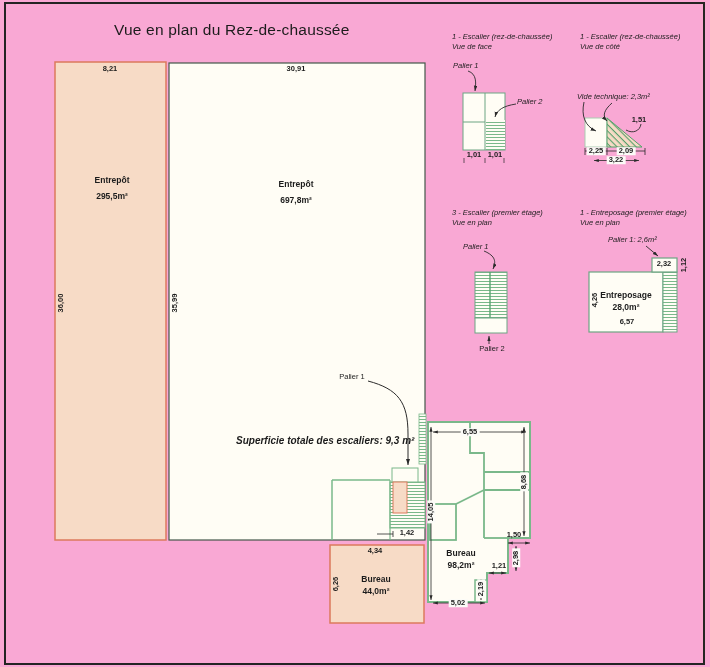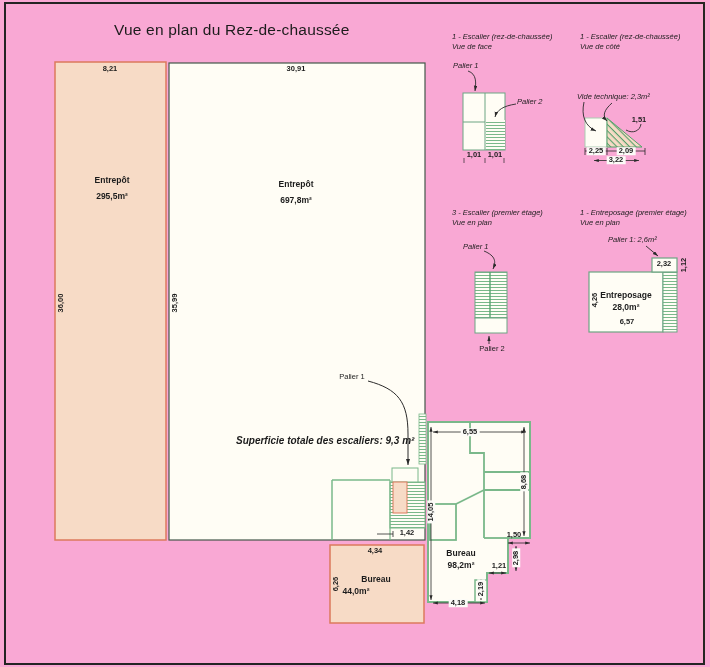--- a/index.html
+++ b/index.html
@@ -128,28 +128,28 @@
   <div class="ll b8" style="left:236px;top:436px">Superficie totale des escaliers: 9,3 m²</div>
   <div class="lb" style="left:407px;top:533px">1,42</div>
 
   <div class="lb bg" style="left:470px;top:432px">6,55</div>
   <div class="lb r bg" style="left:431px;top:512px">14,05</div>
   <div class="lb r bg" style="left:524px;top:482px">8,68</div>
   <div class="lb" style="left:514px;top:535px">1,50</div>
   <div class="lb r bg" style="left:516px;top:558px">2,98</div>
   <div class="lb" style="left:499px;top:566px">1,21</div>
   <div class="lb r bg" style="left:481px;top:589px">2,19</div>
-  <div class="lb bg" style="left:458px;top:603px">4,18</div>
+  <div class="lb bg" style="left:458px;top:603px">5,02</div>
   <div class="lb big" style="left:461px;top:553px">Bureau</div>
   <div class="lb big" style="left:461px;top:565px">98,2m²</div>
 
   <div class="lb" style="left:375px;top:551px">4,34</div>
   <div class="lb r" style="left:336px;top:584px">6,26</div>
   <div class="lb big" style="left:376px;top:579px">Bureau</div>
-  <div class="lb big" style="left:356px;top:591px">44,0m²</div>
+  <div class="lb big" style="left:376px;top:591px">44,0m²</div>
 
   <div class="ll" style="left:452px;top:33px">1 - Escalier (rez-de-chaussée)</div>
   <div class="ll" style="left:452px;top:43px">Vue de face</div>
   <div class="ll" style="left:453px;top:62px">Palier 1</div>
   <div class="ll" style="left:517px;top:98px">Palier 2</div>
   <div class="lb" style="left:474px;top:155px">1,01</div>
   <div class="lb" style="left:495px;top:155px">1,01</div>
 
   <div class="ll" style="left:580px;top:33px">1 - Escalier (rez-de-chaussée)</div>
   <div class="ll" style="left:580px;top:43px">Vue de côté</div>

